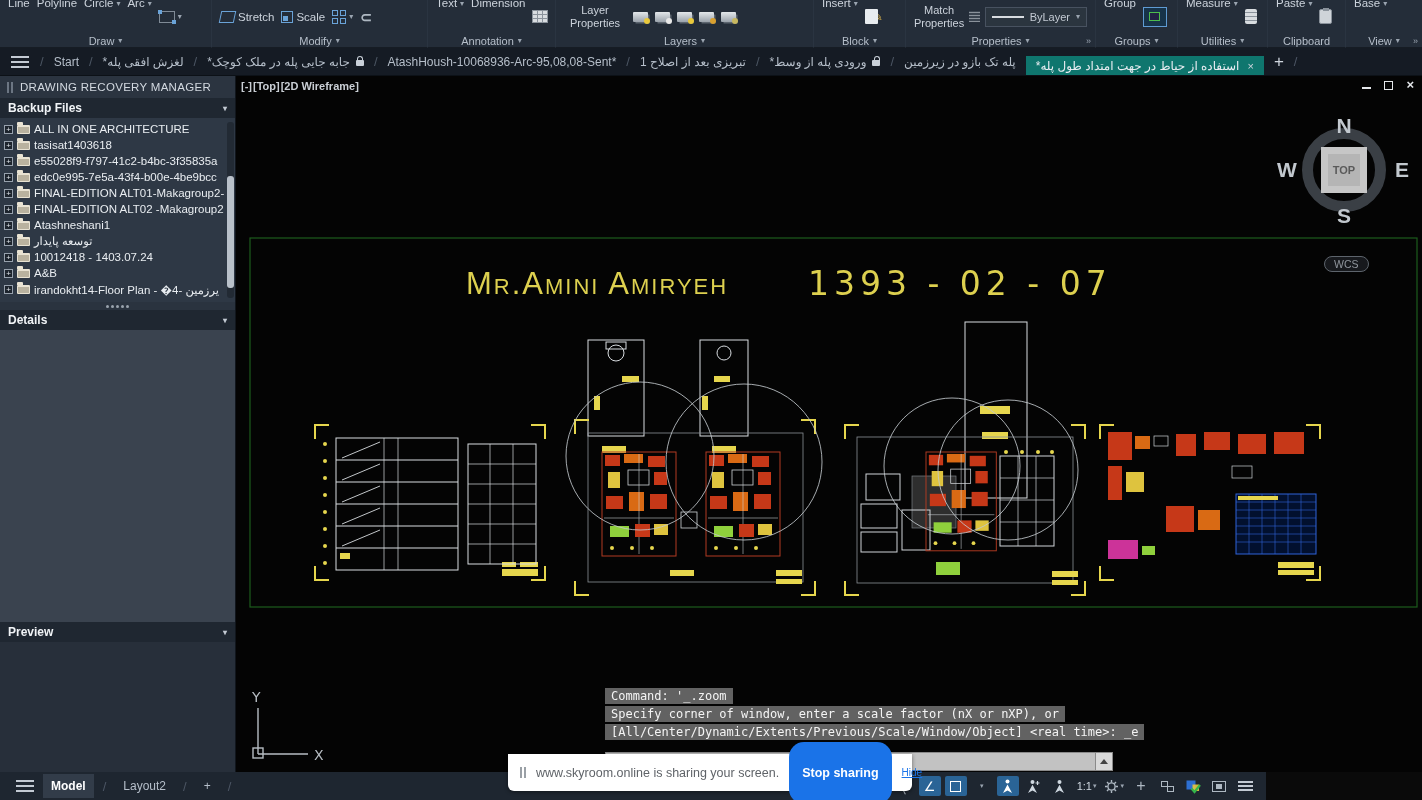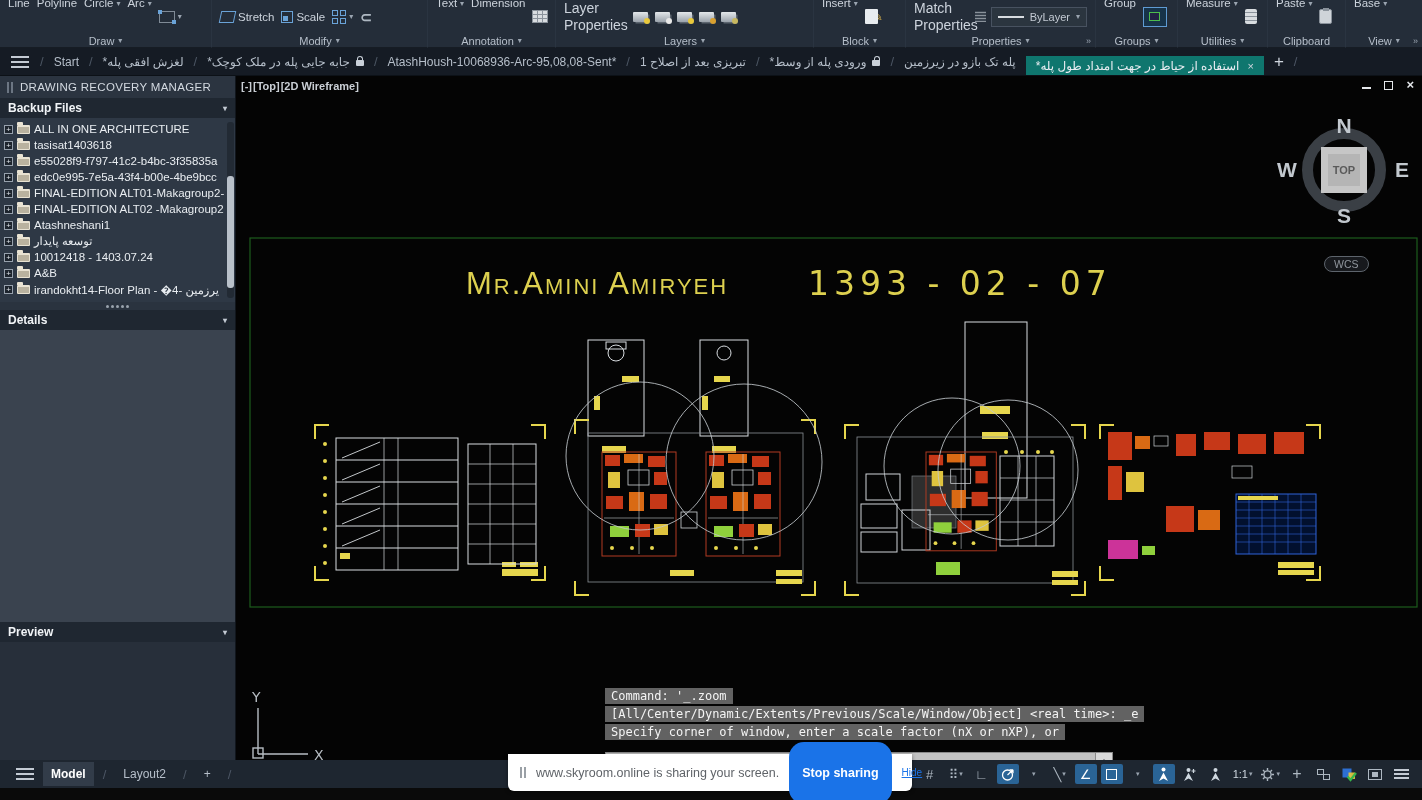--- a/index.html
+++ b/index.html
@@ -11,21 +11,21 @@
   .ribbon { position:absolute; top:0; left:0; width:1422px; height:48px;
     background:#242d39; display:flex; border-bottom:1px solid #161c24; }
   .panel { height:48px; border-right:1px solid #39455456; display:flex; flex-direction:column; flex:none; }
   .panel-tools { flex:1; display:flex; align-items:center; padding:0 8px; gap:7px; color:#ccd3dc; font-size:11.5px; }
   .panel-label { height:15px; display:flex; align-items:center; justify-content:center; gap:4px;
     color:#b6bfca; font-size:11px; position:relative; }
   .tool { display:flex; align-items:center; gap:3px; cursor:default; white-space:nowrap; }
   .tool.top { align-self:flex-start; margin-top:-3px; }
   .caret { font-size:8px; color:#9aa4b0; }
   .chev-more { position:absolute; right:4px; font-size:9px; color:#9aa4b0; }
-  .two-line { text-align:left; line-height:1.15; font-size:14px; }
+  .two-line { text-align:center; line-height:1.15; font-size:11px; }
 
   .ico-rnode { width:16px; height:12px; border:1px solid #7f8a96; position:relative; }
   .ico-rnode i { position:absolute; width:4px; height:4px; background:#6aa3d8; }
   .ico-rnode i:nth-child(1){left:-2px;top:-2px;} .ico-rnode i:nth-child(2){right:-2px;bottom:-2px;}
   .ico-stretch { width:15px; height:12px; border:1.5px solid #6aa3d8; transform:skewX(-12deg); }
   .ico-scale { width:12px; height:12px; border:1.5px solid #6aa3d8; position:relative; }
   .ico-scale::after { content:""; position:absolute; left:1px; bottom:1px; width:5px; height:5px; background:#6aa3d8; }
   .ico-quad { display:grid; grid-template-columns:6px 6px; grid-template-rows:6px 6px; gap:2px; }
   .ico-quad i { border:1.5px solid #6aa3d8; }
   .ico-subset { color:#aeb8c2; font-size:14px; font-weight:bold; }
@@ -126,21 +126,21 @@
   
   .share { position:absolute; left:508px; top:754px; width:404px; height:37px; background:#fff; z-index:30;
     border-radius:0 0 6px 6px; box-shadow:0 1px 4px rgba(0,0,0,.45); display:flex; align-items:center; padding:0 12px; gap:10px; }
   .pausebars { display:flex; gap:2px; } .pausebars i { width:2px; height:11px; background:#9aa0a6; }
   .share-msg { color:#5f6368; font-size:12.5px; white-space:nowrap; }
   .stopbtn { background:#1a73e8; color:#fff; font-size:12.5px; font-weight:bold; border:none;
     border-radius:15px; padding:24px 13px; white-space:nowrap; }
   .hidelink { color:#1a73e8; font-size:10px; text-decoration:underline; }
 
   
-  .statusbar { position:absolute; bottom:12px; left:0; width:1422px; height:28px; background:#1e2630;
+  .statusbar { position:absolute; bottom:0; left:0; width:1266px; height:28px; background:#1e2630;
     display:flex; z-index:20; }
   .sb-left { display:flex; align-items:center; gap:9px; padding-left:16px; }
   .mtab { font-size:12px; color:#b6bfca; padding:5px 8px; }
   .mtab.active { color:#fff; font-weight:bold; background:#323c49; }
   .sb-sep { color:#4c5664; font-size:13px; }
   .sb-right { margin-left:auto; display:flex; align-items:center; gap:4px; padding-right:10px; }
   .sico { min-width:22px; height:20px; display:flex; align-items:center; justify-content:center; gap:1px;
     color:#aeb8c2; font-size:13px; border-radius:2px; padding:0 2px; }
   .sico.active { background:#2a6496; color:#fff; }
   .sico .caret { font-size:7px; }
@@ -660,22 +660,22 @@
       </div>
   </div>
 
   <div class="wcs-badge">WCS</div>
 
   <div class="cad-title">Mr.Amini Amiryeh</div>
   <div class="cad-date">1393 - 02 - 07</div>
 
   <div class="cmdhist">
     <div class="cmdline">Command: '_.zoom</div>
+    <div class="cmdline">Specify corner of window, enter a scale factor (nX or nXP), or</div>
     <div class="cmdline">[All/Center/Dynamic/Extents/Previous/Scale/Window/Object] &lt;real time&gt;: _e</div>
-    <div class="cmdline">Specify corner of window, enter a scale factor (nX or nXP), or</div>
   </div>
   <div class="cmdinput">
     <div class="cmdup">
         <i></i>
       </div>
   </div>
 </div>
 
 <div class="share">
   <span class="pausebars">

